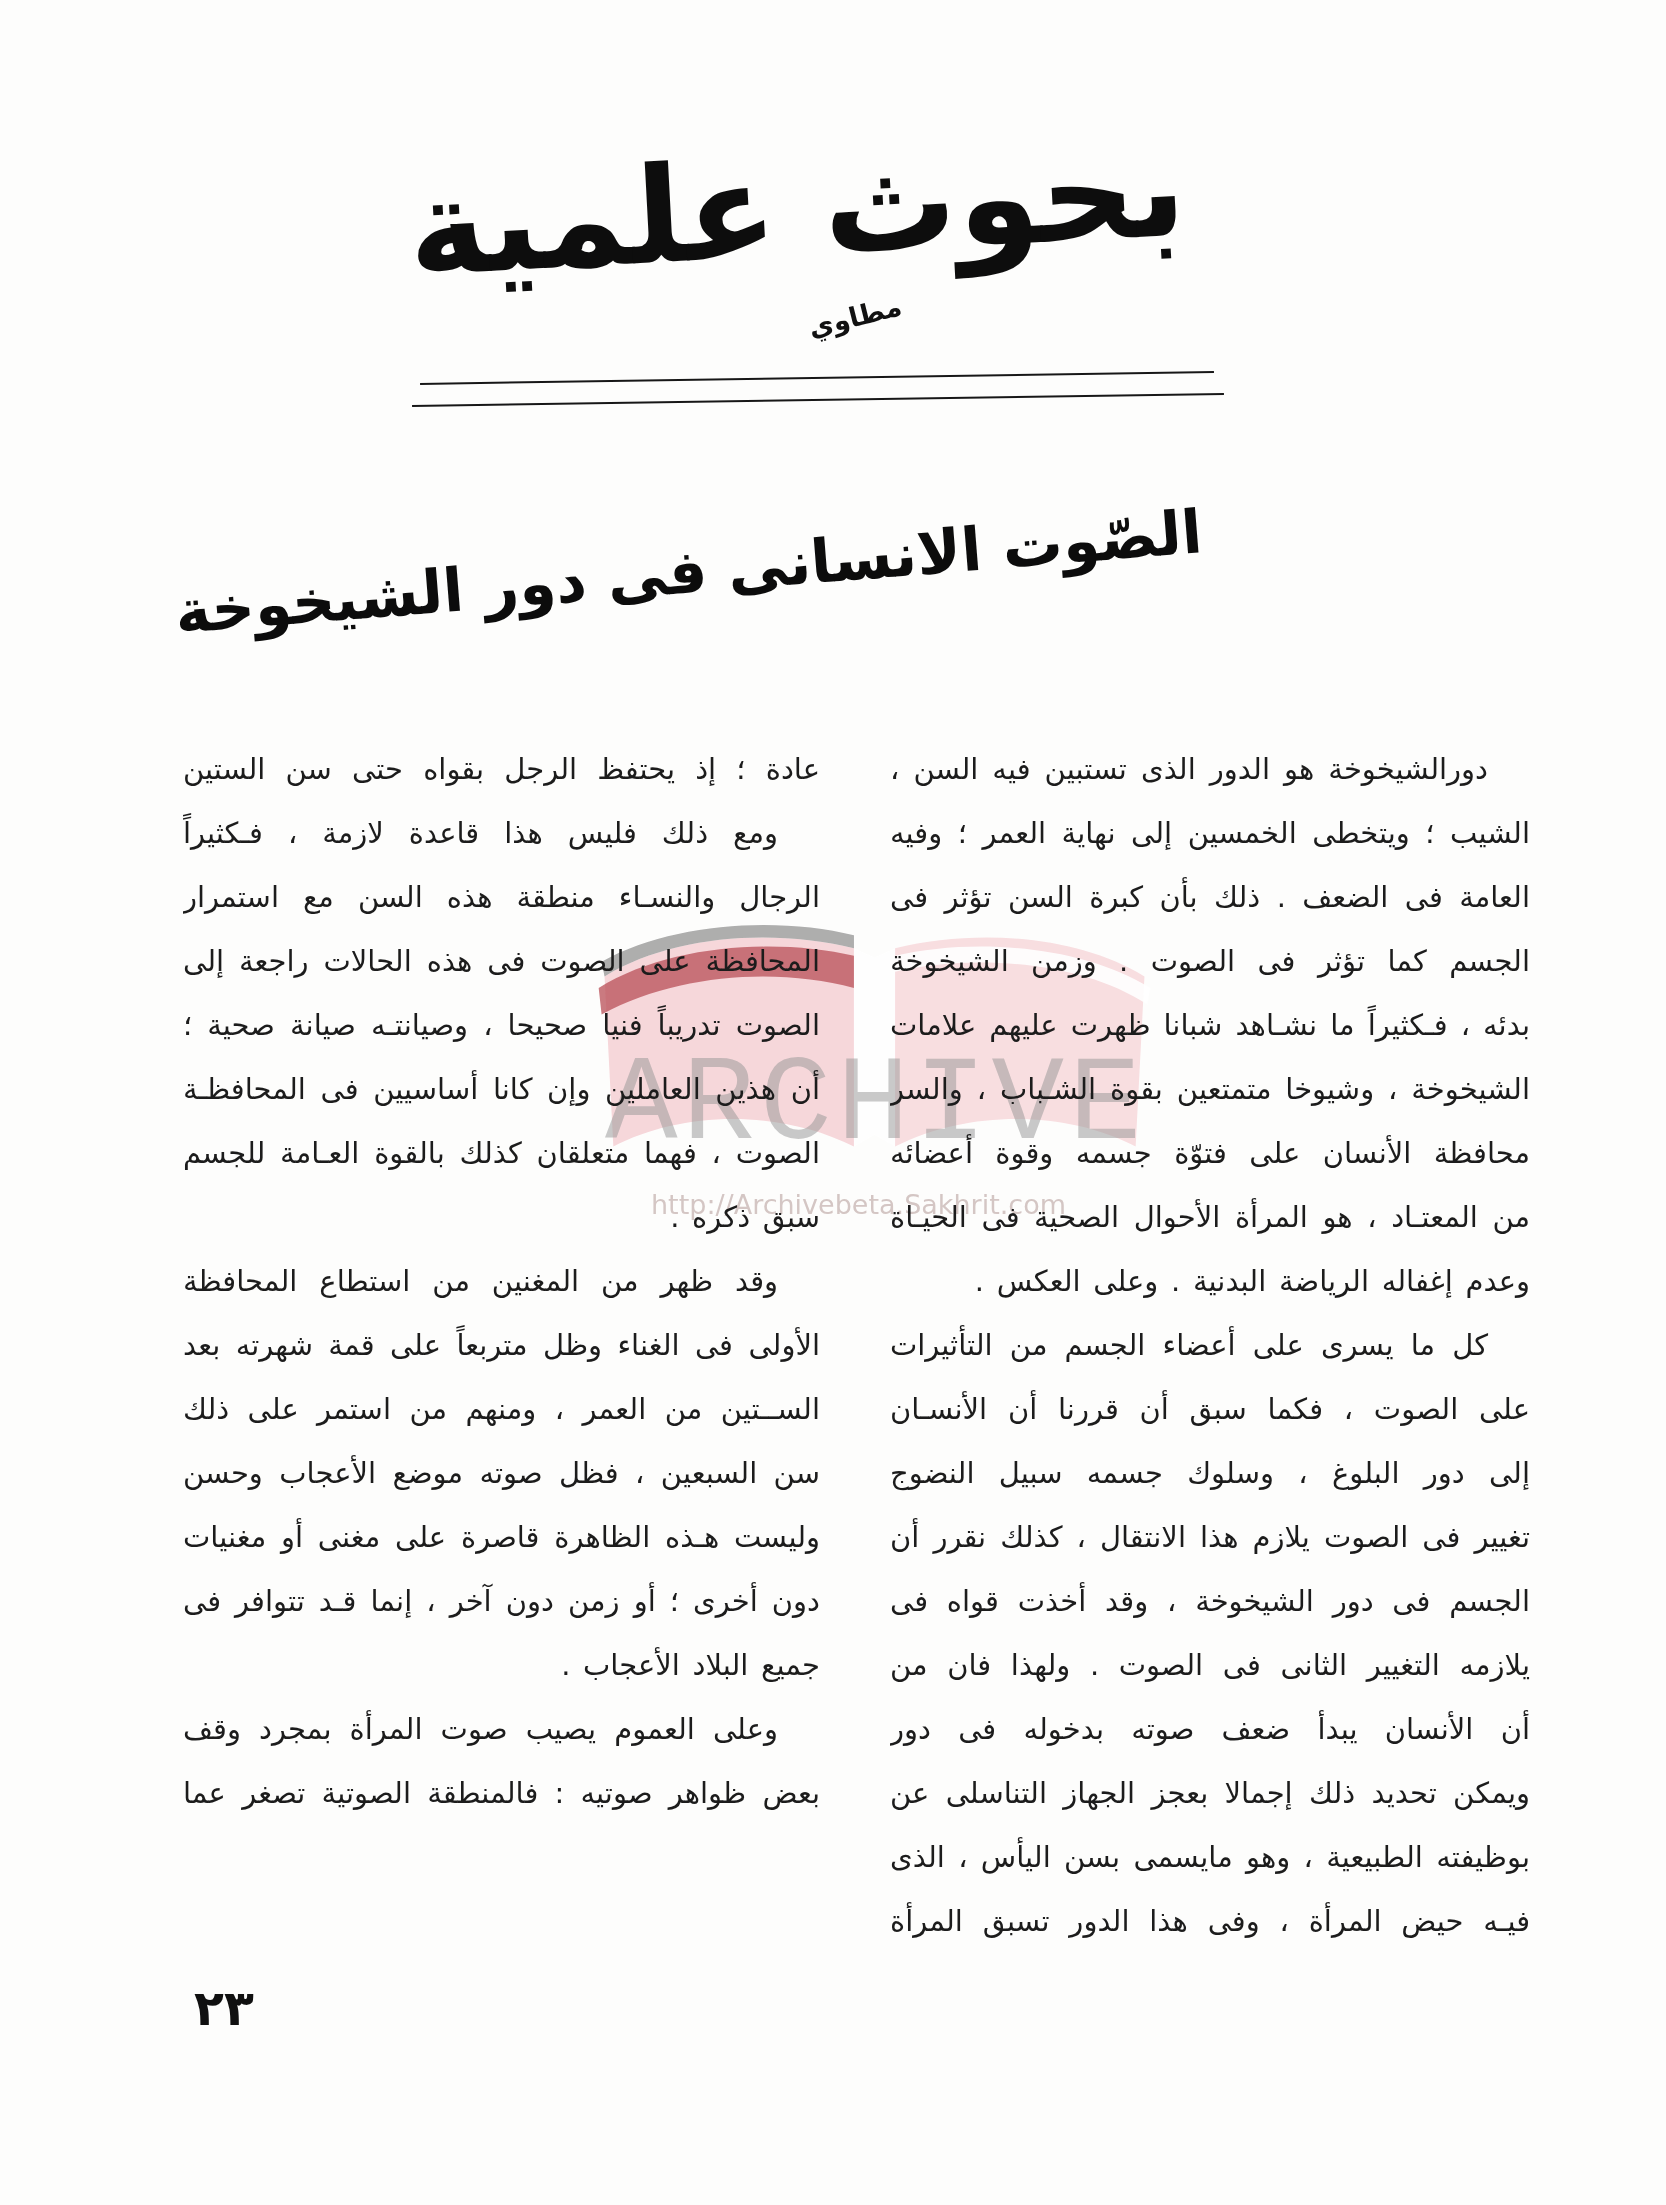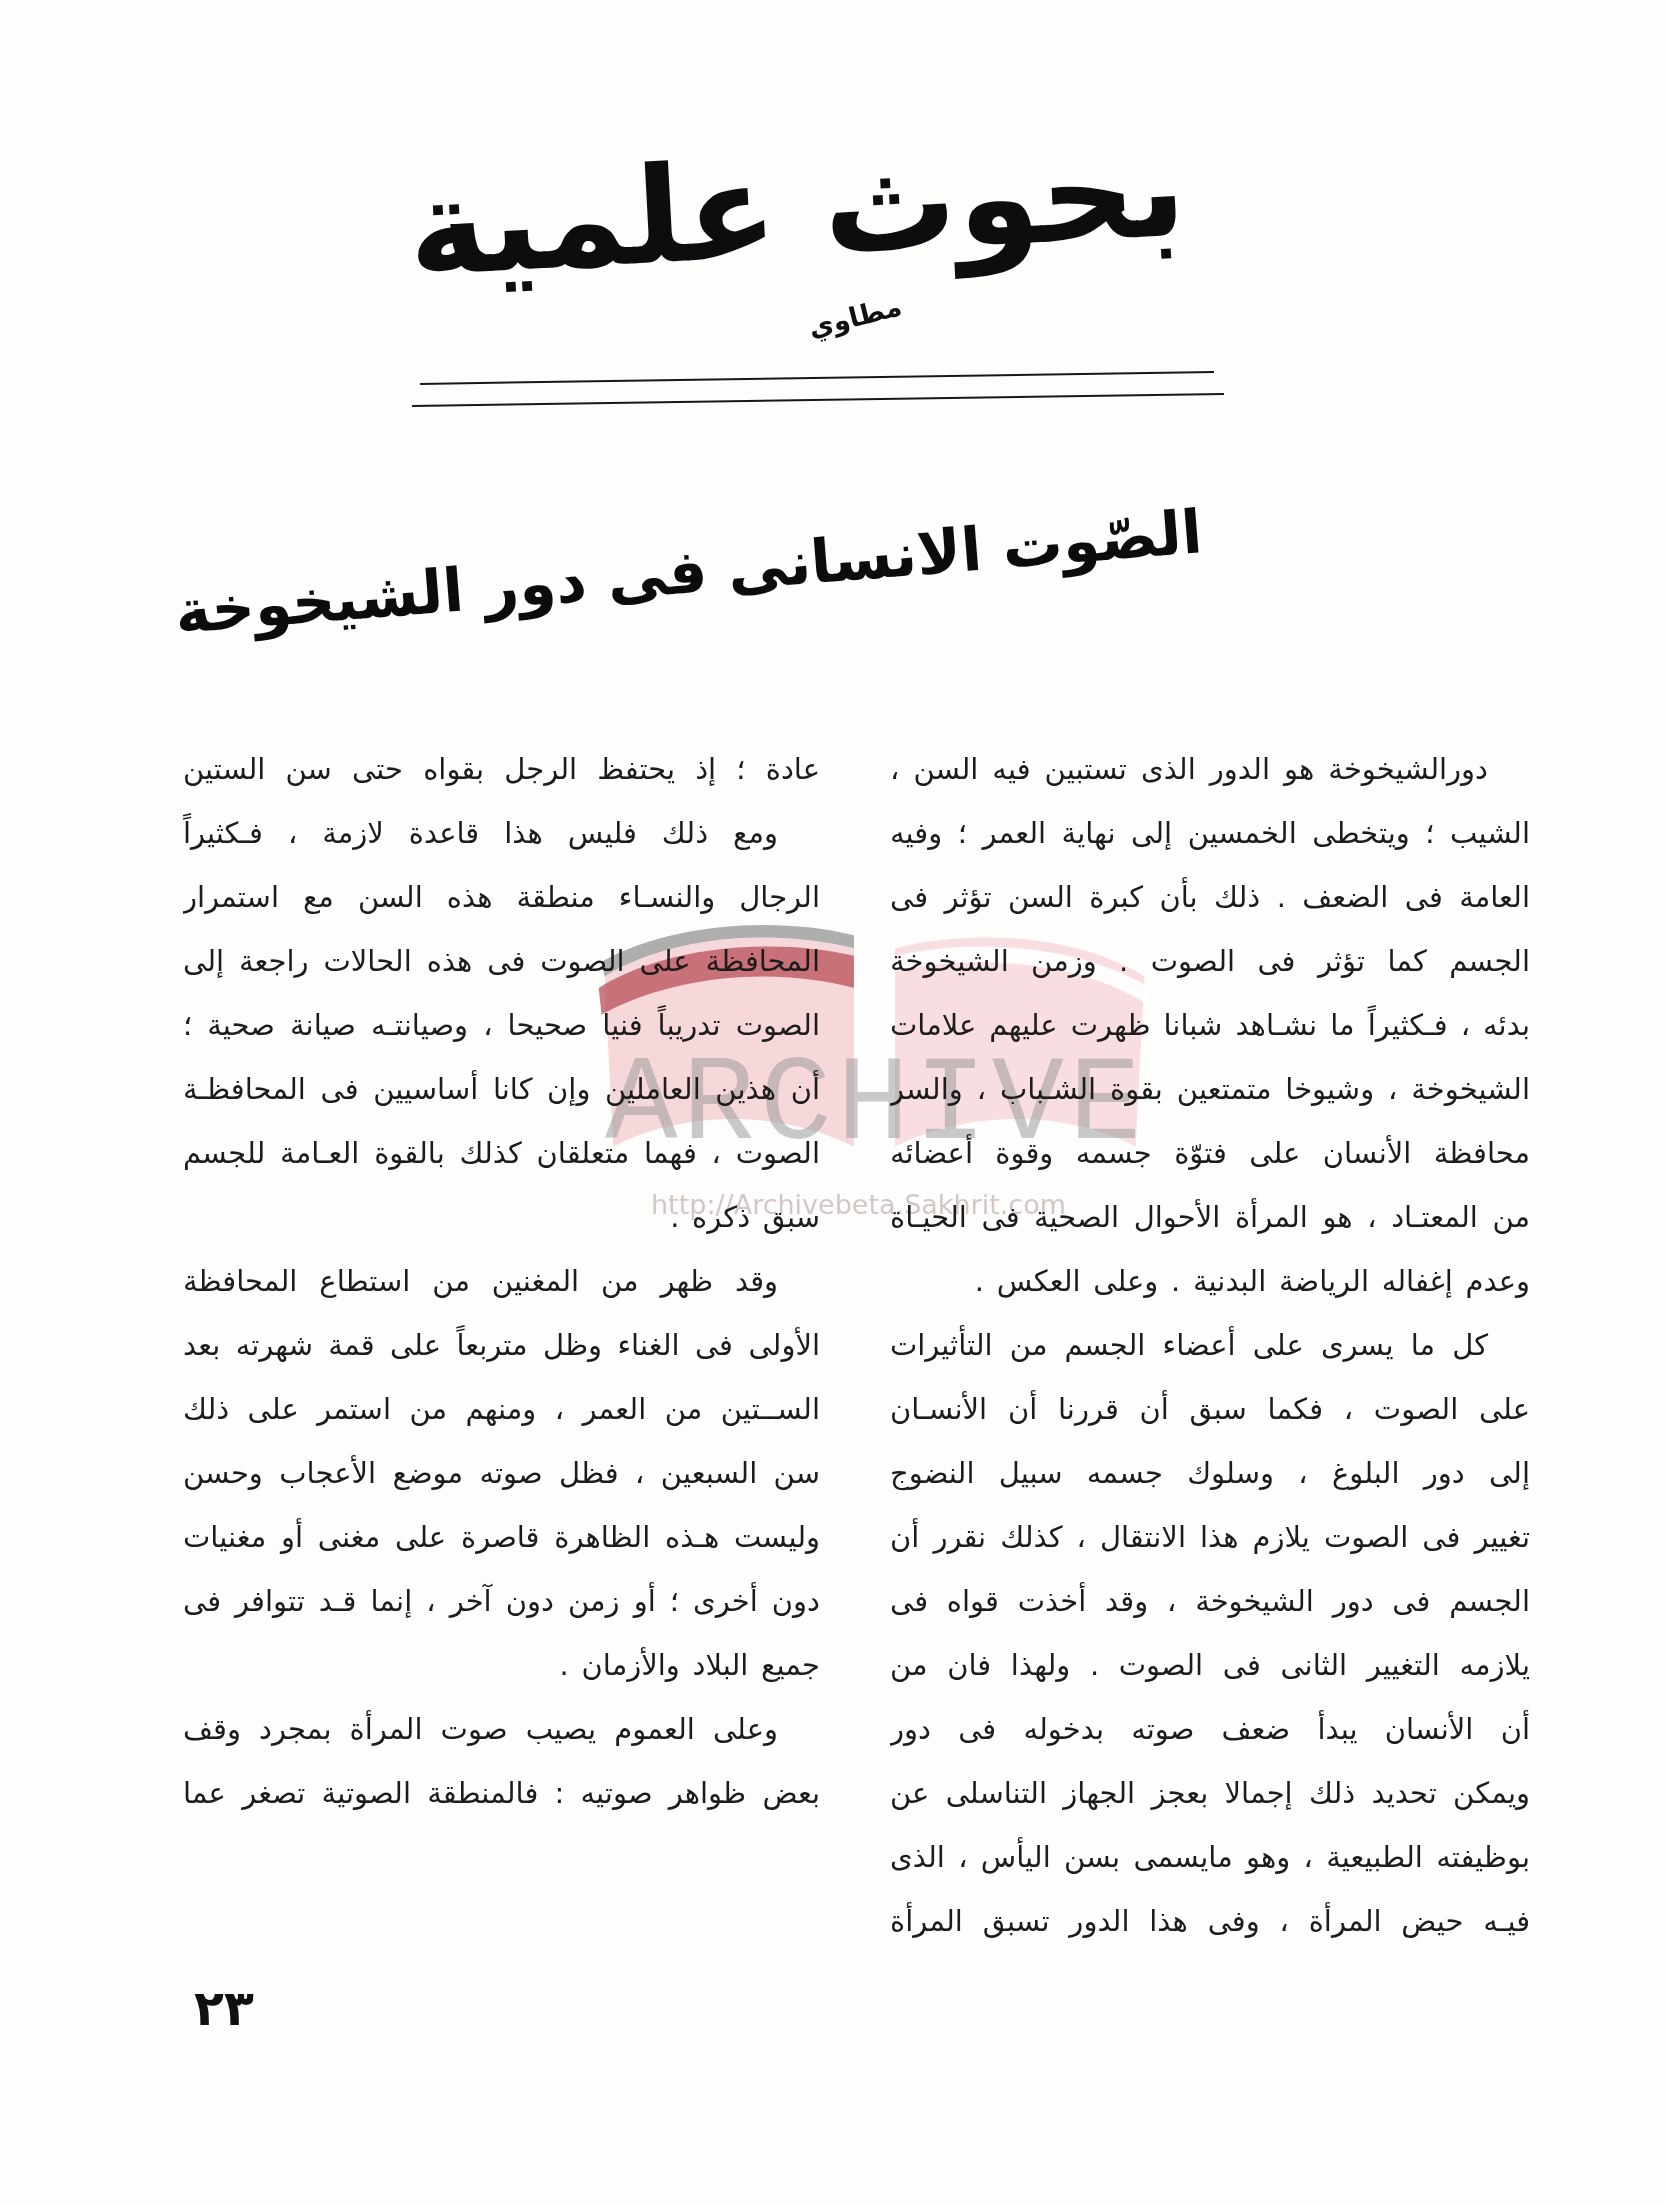--- a/index.html
+++ b/index.html
@@ -172,21 +172,21 @@
         <div class="line">الأولى فى الغناء وظل متربعاً على قمة شهرته بعد أن جاوز</div>
 
         <div class="line">الســتين من العمر ، ومنهم من استمر على ذلك وهو فى</div>
 
         <div class="line">سن السبعين ، فظل صوته موضع الأعجاب وحسن التقدير .</div>
 
         <div class="line">وليست هـذه الظاهرة قاصرة على مغنى أو مغنيات دولة</div>
 
         <div class="line">دون أخرى ؛ أو زمن دون آخر ، إنما قـد تتوافر فى</div>
 
-        <div class="line end">جميع البلاد والأزمان .</div>
+        <div class="line end">جميع البلاد الأعجاب .</div>
 
         <div class="line indent">وعلى العموم يصيب صوت المرأة بمجرد وقف الحيض</div>
 
         <div class="line">بعض ظواهر صوتيه : فالمنطقة الصوتية تصغر عما كانت</div>
       </div>
 
     <div class="pagenum">٢٣</div>
   </div>
 </div>
 

